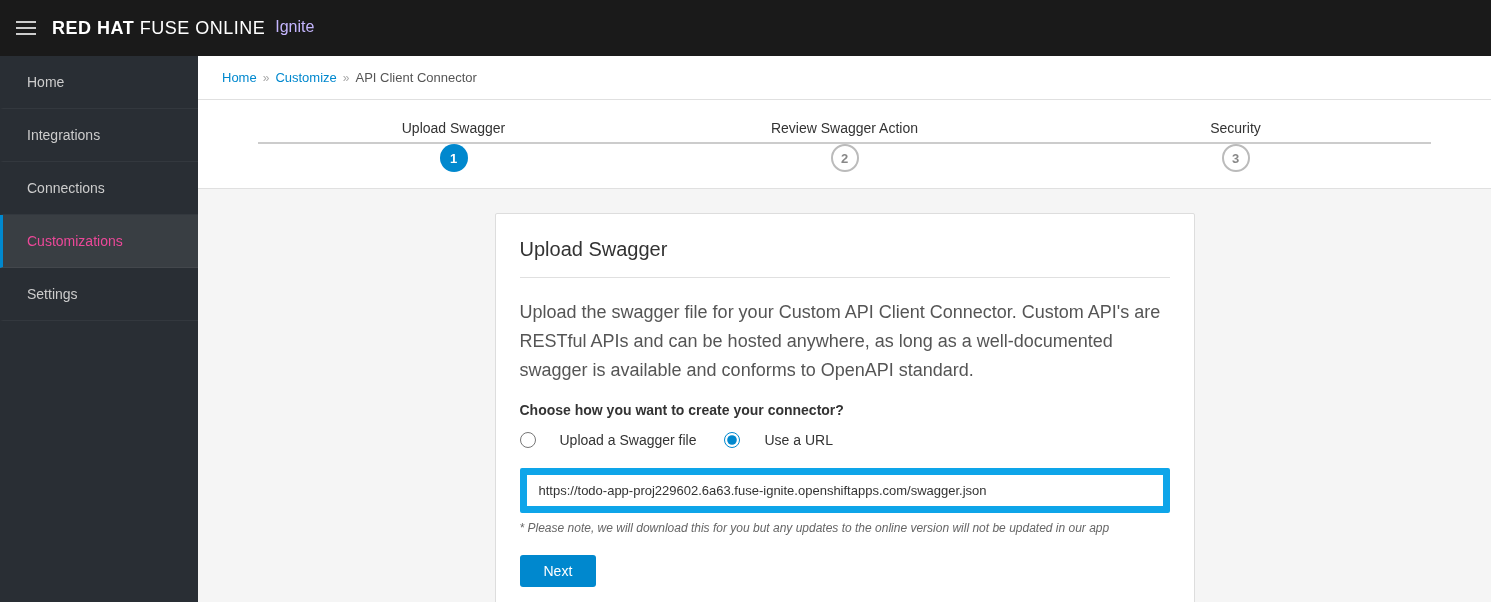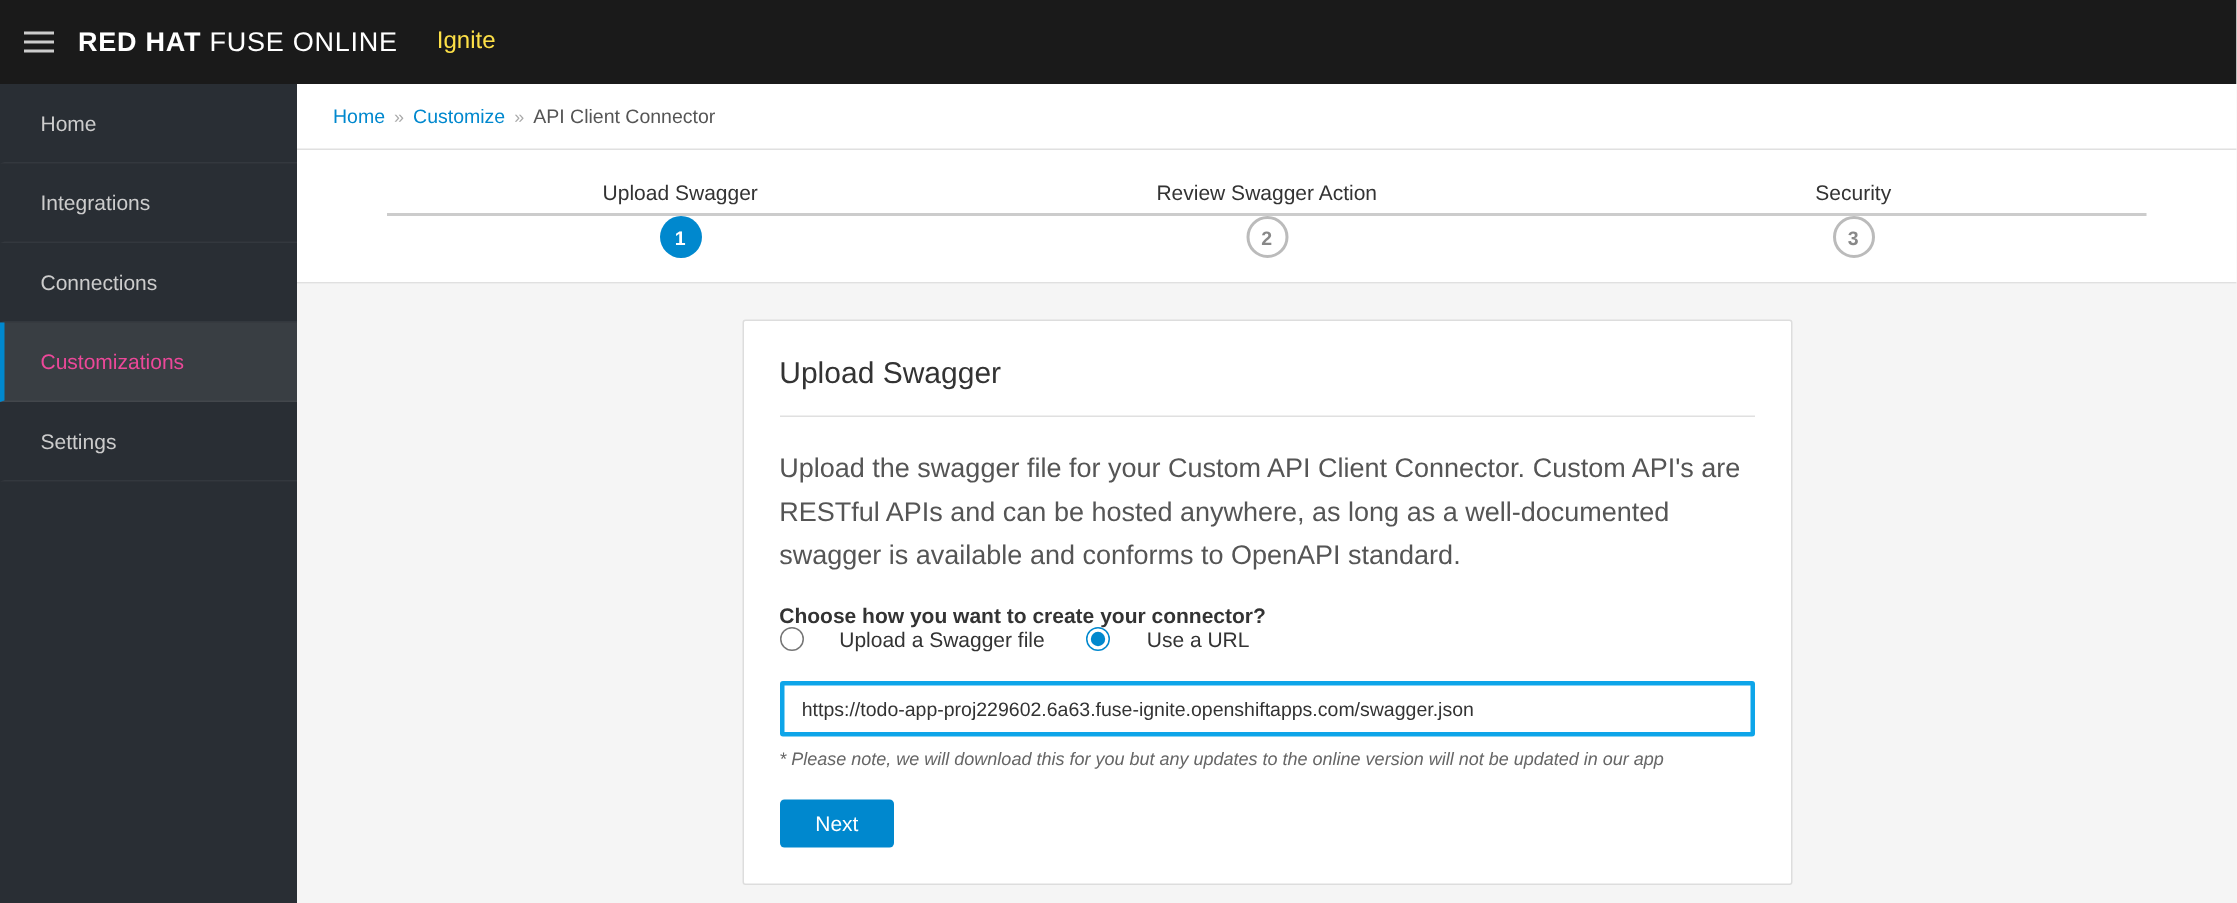--- a/index.html
+++ b/index.html
@@ -23,35 +23,34 @@
       gap: 4px;
     }
     .hamburger span {
       display: block;
       width: 20px;
       height: 2px;
       background: #ccc;
     }
     .brand {
       display: flex;
-      align-items: center;
       gap: 6px;
     }
     .brand-text {
       color: #fff;
       font-weight: 700;
       font-size: 18px;
       letter-spacing: 0.5px;
       text-transform: uppercase;
     }
     .brand-ignite {
-      color: #fde047;
+      color: #c4b5fd;
       font-size: 16px;
       font-weight: 400;
-      margin-left: 20px;
+      margin-left: 4px;
     }
 
     
     .layout {
       display: flex;
       height: calc(602px - 56px);
     }
 
     
     .sidebar {
@@ -172,20 +171,21 @@
     .card-desc {
       font-size: 18px;
       color: #555;
       line-height: 1.6;
       margin-bottom: 18px;
     }
     .card-question {
       font-size: 14px;
       font-weight: 700;
       color: #333;
+      margin-bottom: 14px;
     }
     .radio-group {
       display: flex;
       gap: 28px;
       margin-bottom: 20px;
       align-items: center;
     }
     .radio-option {
       display: flex;
       align-items: center;
@@ -196,21 +196,21 @@
     }
     .radio-option input[type="radio"] {
       accent-color: #0088ce;
       width: 16px;
       height: 16px;
     }
     .url-input {
       width: 100%;
       padding: 8px 12px;
       font-size: 13px;
-      border: 3px solid #0ea5e9;
+      border: 7px solid #0ea5e9;
       border-radius: 2px;
       color: #333;
       margin-bottom: 8px;
       outline: none;
     }
     .url-note {
       font-size: 12px;
       color: #666;
       margin-bottom: 20px;
       font-style: italic;

